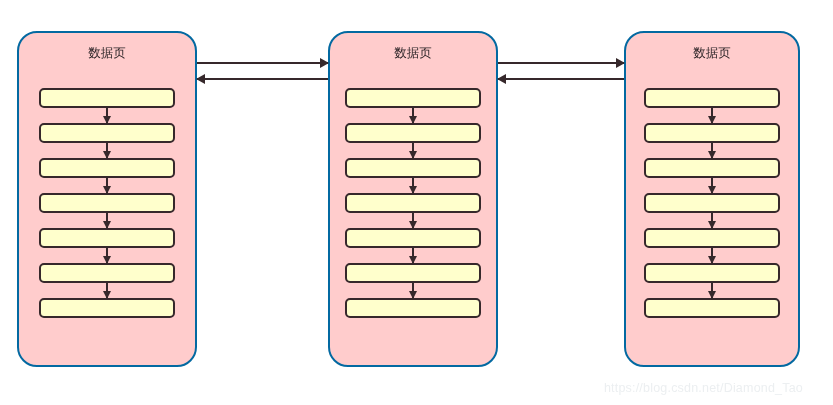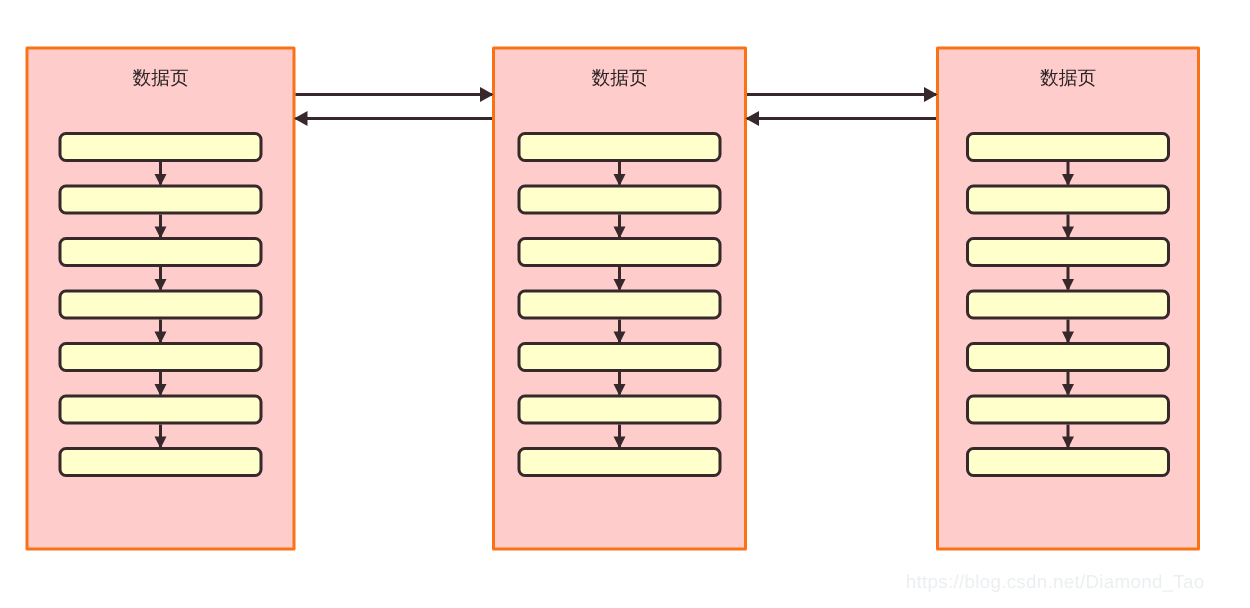--- a/index.html
+++ b/index.html
@@ -20,23 +20,22 @@
     left: 0;
     top: 0;
     width: 833px;
     height: 405px;
   }
 
   .page {
     position: absolute;
     box-sizing: border-box;
     background: #ffcccc;
-    border: 2px solid #f97316;
-    border-radius: 1px;
-    font-family: Liberation Mono, monospace;
+    border: 2px solid #0369a1;
+    border-radius: 20px;
   }
 
   .page-title {
     position: absolute;
     left: 0;
     right: 0;
     top: 12px;
     text-align: center;
     font-size: 12.5px;
     color: #2b2326;

